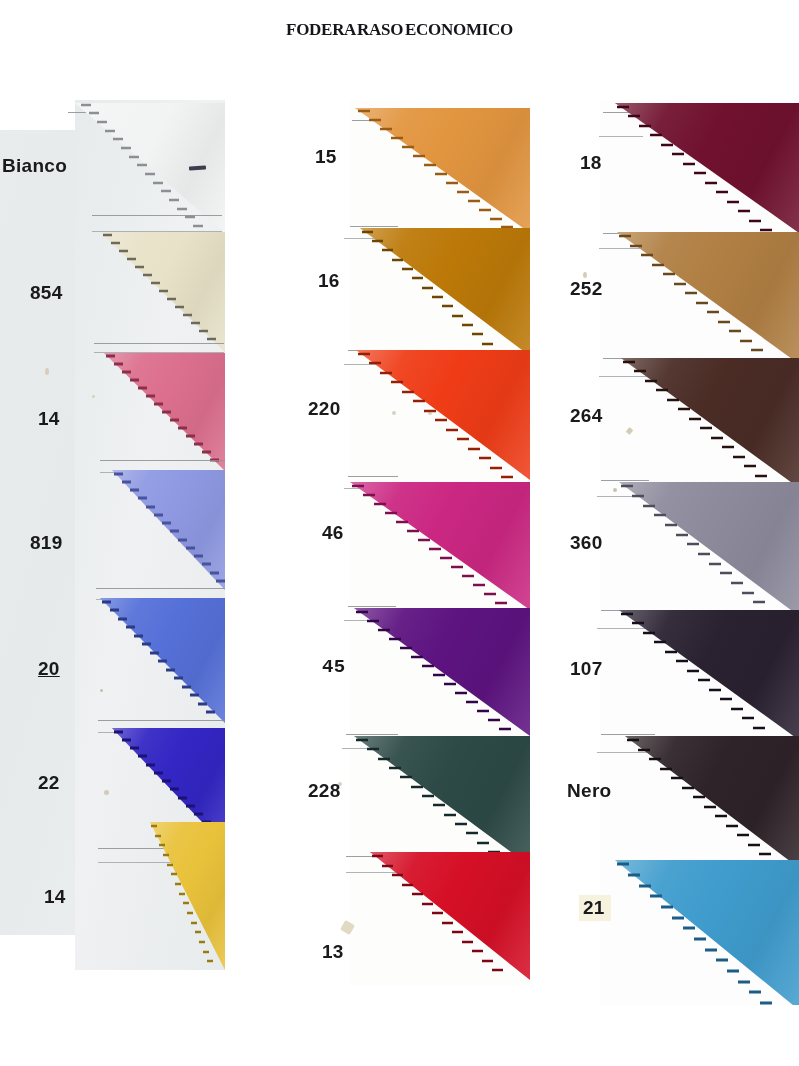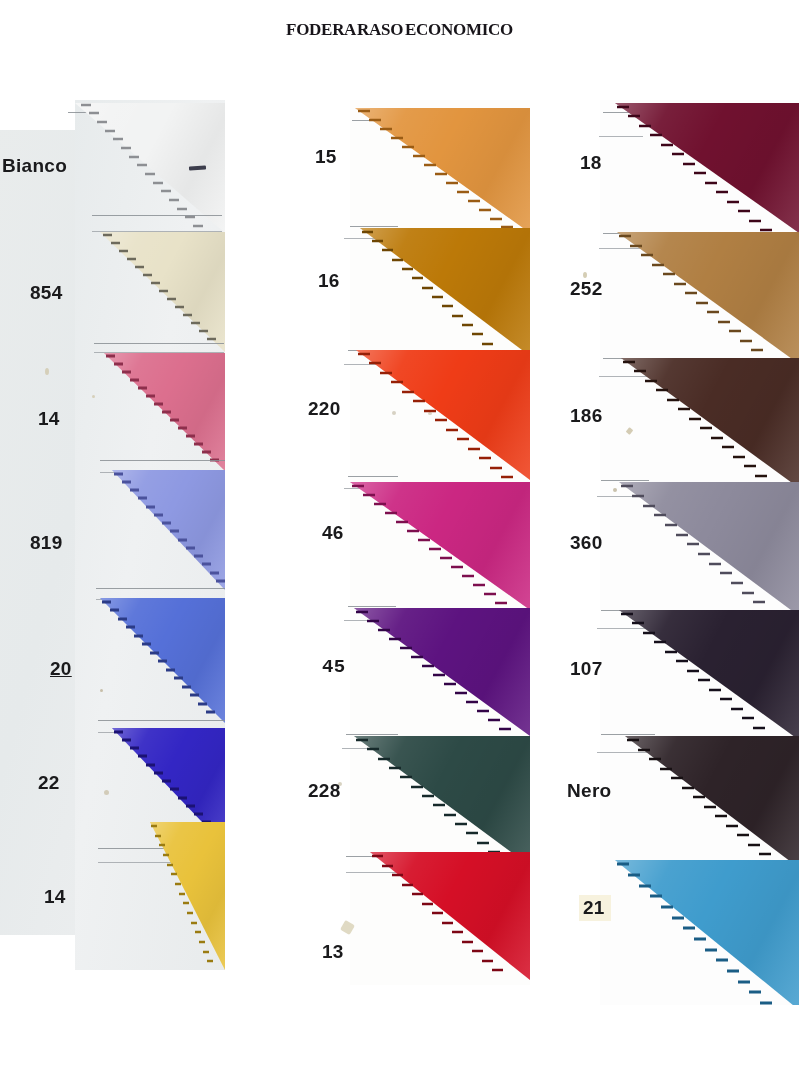--- a/index.html
+++ b/index.html
@@ -232,21 +232,21 @@
         </div>
         <svg class="teeth" viewBox="0 0 113 120" preserveAspectRatio="none">
           <g fill="none" stroke="#4b529c" stroke-width="2.8">
             <path d="M2 4 L11 4 M10 12 L19 12 M18 20 L27 20 M26 28 L35 28 M34 37 L43 37 M42 45 L51 45 M50 53 L59 53 M58 61 L67 61 M66 70 L75 70 M74 78 L83 78 M82 86 L91 86 M90 94 L99 94 M98 103 L107 103 M104 111 L113 111"></path>
           </g>
         </svg>
       </div>
     </div>
 
     <div class="row">
-      <div class="label" style="left:50px;top:558px;text-decoration:underline;">20</div>
+      <div class="label" style="left:38px;top:558px;text-decoration:underline;">20</div>
       <div class="leader" style="left:96px;top:488px;width:129px;"></div>
       <div class="leader second" style="left:96px;top:499px;width:129px;"></div>
       <div class="swatch" style="left:100px;top:498px;width:125px;height:125px;">
         <div class="wedge">
           <div class="fill" style="background:#5570d8;"></div>
           <div class="sheen"></div>
         </div>
         <svg class="teeth" viewBox="0 0 125 125" preserveAspectRatio="none">
           <g fill="none" stroke="#2b3b86" stroke-width="2.8">
             <path d="M2 4 L11 4 M10 12 L19 12 M18 21 L27 21 M26 29 L35 29 M34 38 L43 38 M42 46 L51 46 M50 55 L59 55 M58 63 L67 63 M66 72 L75 72 M74 80 L83 80 M82 89 L91 89 M90 97 L99 97 M98 106 L107 106 M106 114 L115 114"></path>
@@ -452,21 +452,21 @@
         </div>
         <svg class="teeth" viewBox="0 0 182 132" preserveAspectRatio="none">
           <g fill="none" stroke="#6a481e" stroke-width="2.6">
             <path d="M2 4 L14 4 M13 14 L25 14 M24 23 L36 23 M35 33 L47 33 M46 42 L58 42 M57 52 L69 52 M68 61 L80 61 M79 71 L91 71 M90 80 L102 80 M101 90 L113 90 M112 99 L124 99 M123 109 L135 109 M134 118 L146 118 M145 128 L157 128"></path>
           </g>
         </svg>
       </div>
     </div>
 
     <div class="row">
-      <div class="label" style="left:15px;top:305px;">186</div>
+      <div class="label" style="left:15px;top:305px;">264</div>
       <div class="leader" style="left:48px;top:258px;width:46px;"></div>
       <div class="leader second" style="left:44px;top:276px;width:48px;"></div>
       <div class="swatch" style="left:66px;top:258px;width:178px;height:130px;">
         <div class="wedge">
           <div class="fill" style="background:#4a2c25;"></div>
           <div class="sheen"></div>
         </div>
         <svg class="teeth" viewBox="0 0 178 130" preserveAspectRatio="none">
           <g fill="none" stroke="#24120e" stroke-width="2.6">
             <path d="M2 4 L14 4 M13 13 L25 13 M24 23 L36 23 M35 32 L47 32 M46 42 L58 42 M57 51 L69 51 M68 61 L80 61 M79 70 L91 70 M90 80 L102 80 M101 89 L113 89 M112 99 L124 99 M123 108 L135 108 M134 118 L146 118"></path>

